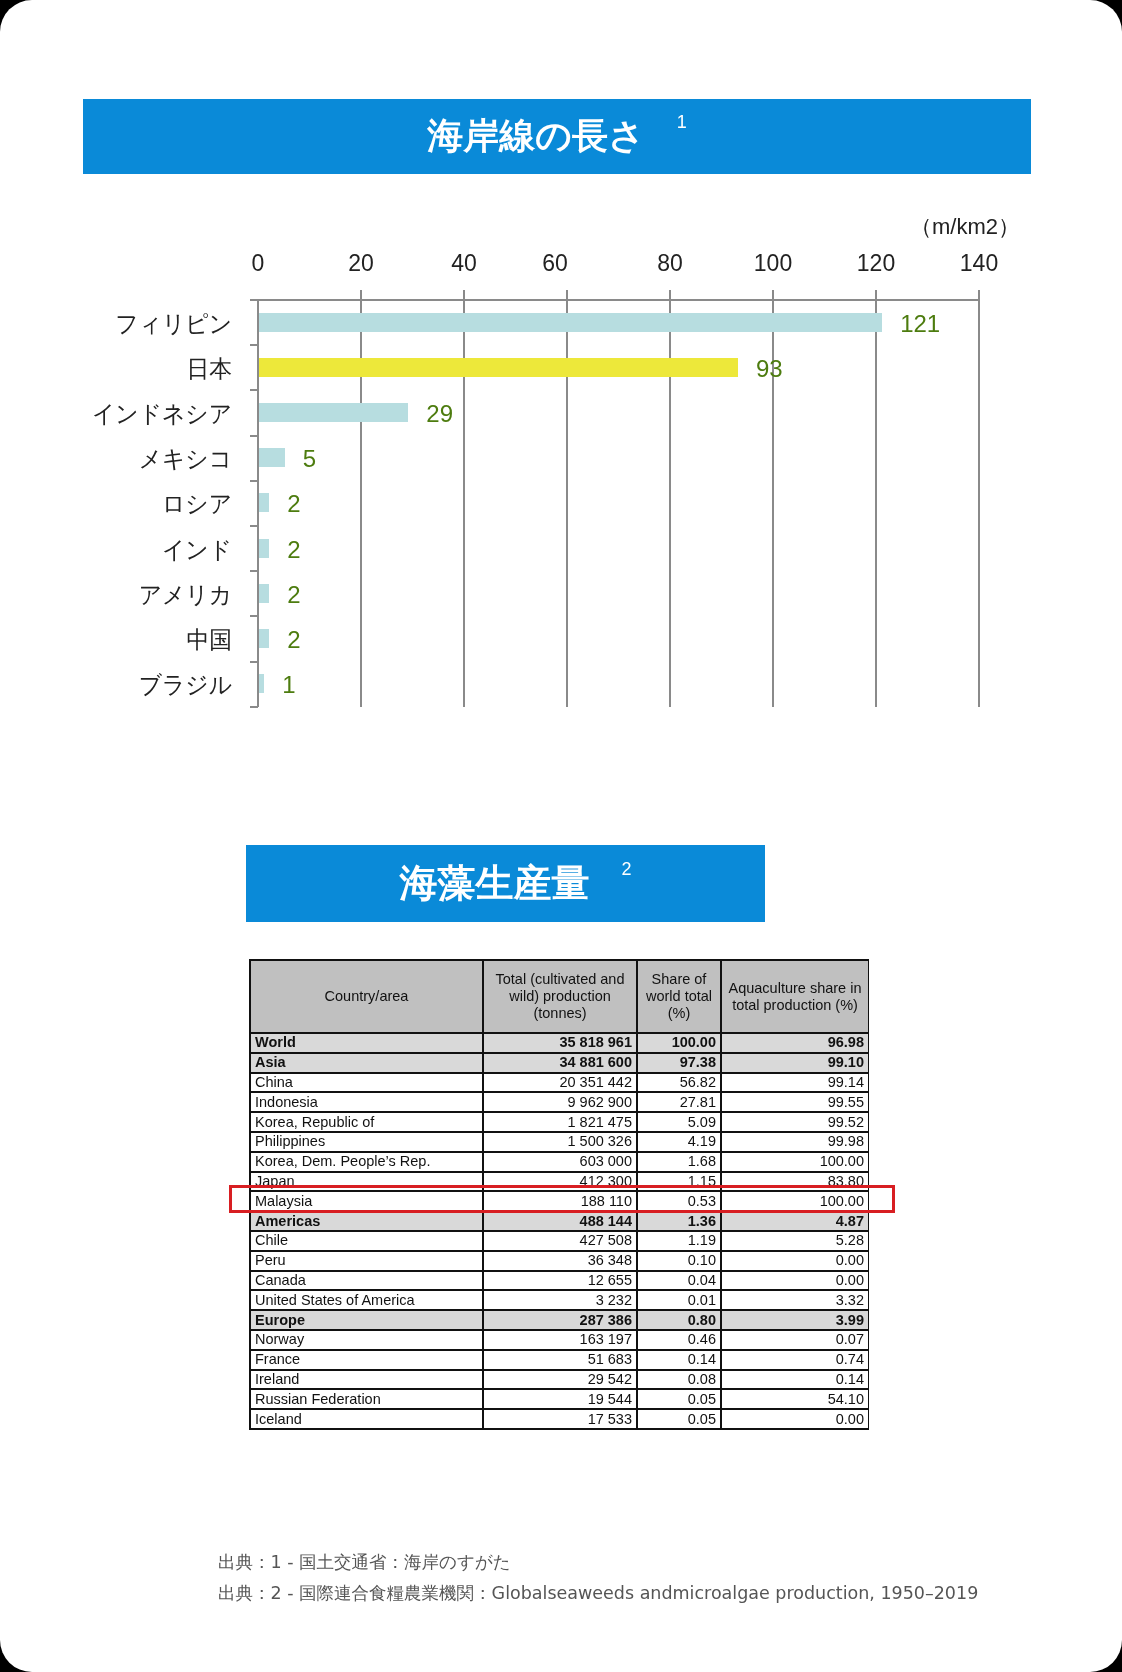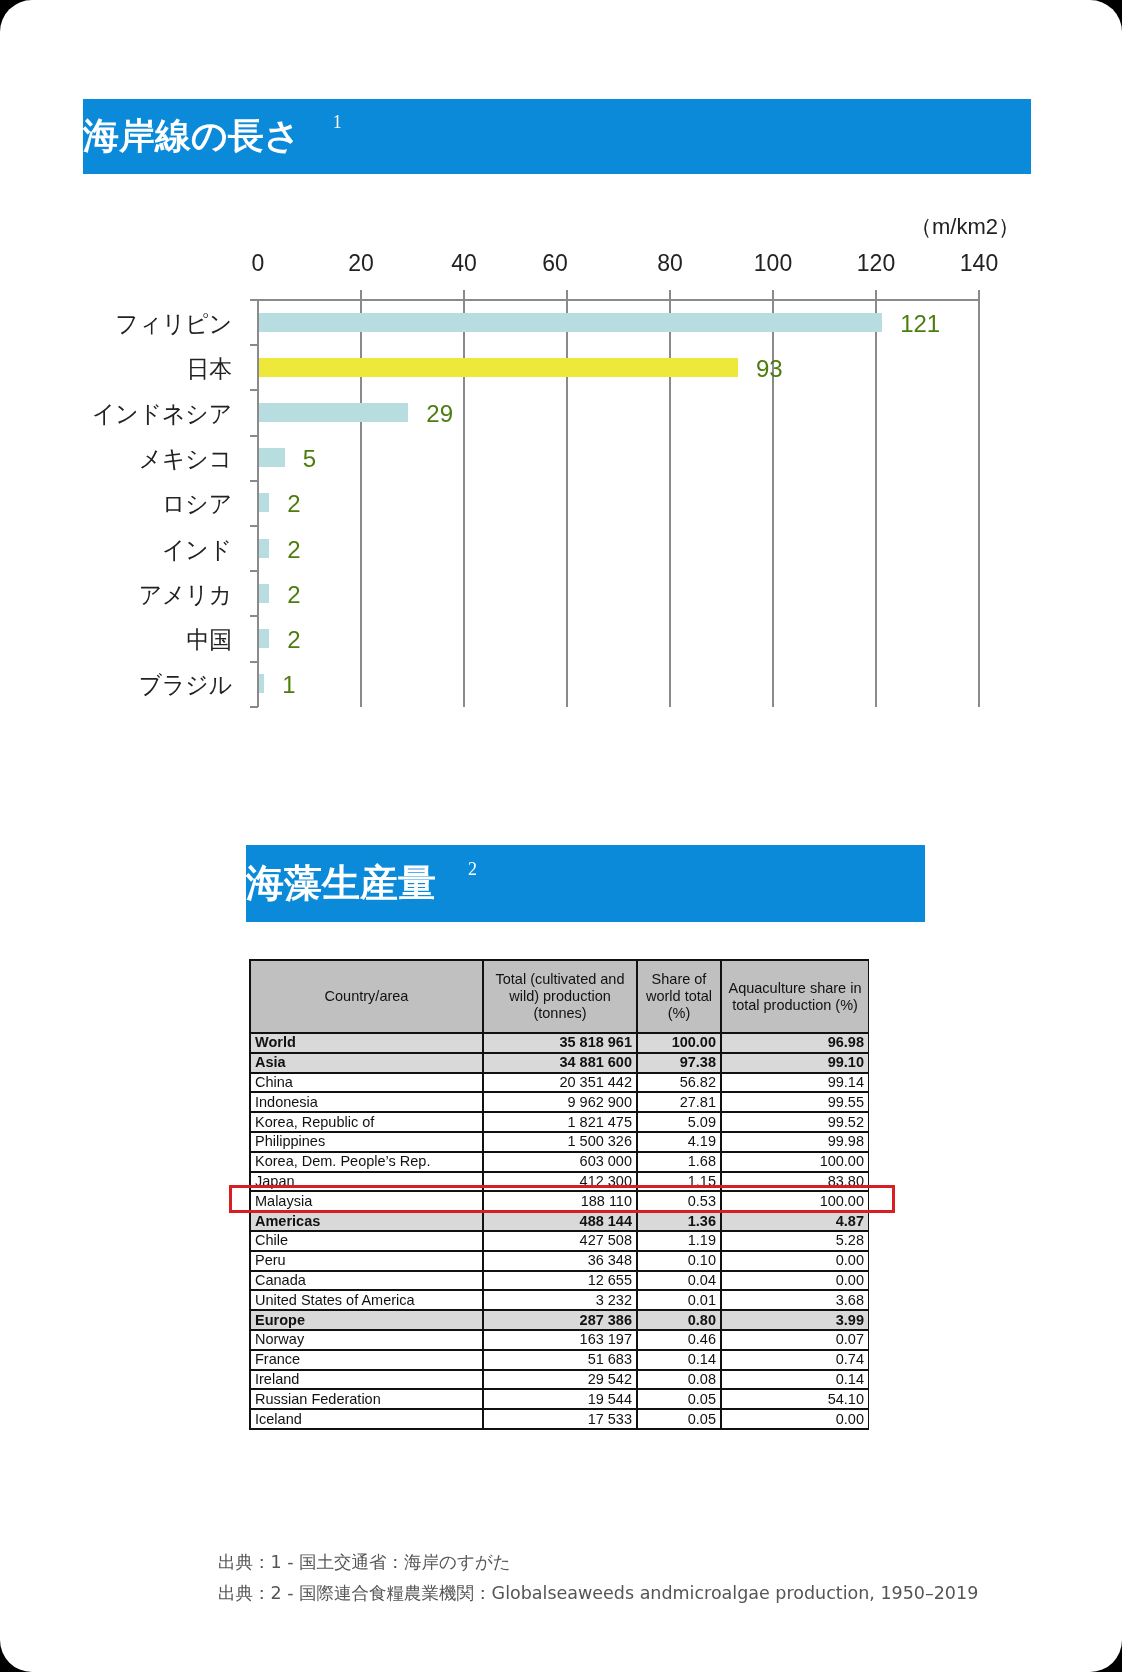--- a/index.html
+++ b/index.html
@@ -1,23 +1,23 @@
 <!DOCTYPE html>
 <html><head>
 <meta charset="utf-8">
 <style>
   html, body { margin:0; padding:0; }
   body { width:1122px; height:1672px; background:#000; position:relative; overflow:hidden;
          font-family:"DejaVu Sans", sans-serif; }
   .card { position:absolute; left:0; top:0; width:1122px; height:1672px; background:#fff; border-radius:32px; overflow:hidden; }
-  .banner { position:absolute; background:#0a8ad8; color:#fff; display:flex; align-items:center; 
-            font-weight:bold; font-family:Liberation Serif, serif;gap:28px; }
+  .banner { position:absolute; background:#0a8ad8; color:#fff; display:flex; align-items:center; justify-content:center;
+            font-weight:bold; font-family:Liberation Sans, sans-serif;gap:28px; }
   .banner sup { font-size:18px; font-weight:normal; margin-left:4px; position:relative; top:-14px; }
   .banner1 { left:83px; top:99px; width:948px; height:75px; font-size:36px; }
-  .banner2 { left:246px; top:845px; width:679px; height:77px; font-size:38px; }
+  .banner2 { left:246px; top:845px; width:499px; height:77px; font-size:38px;padding-left:20px; }
 
   .chart { position:absolute; left:0; top:0; width:1122px; height:760px; }
   .unit { position:absolute; left:910px; top:212px; font-family:"Liberation Sans", sans-serif; font-size:22px; color:#222; }
   .tick-label { position:absolute; top:250px; width:60px; margin-left:-30px; text-align:center;
                 font-family:"Liberation Sans", sans-serif; font-size:23px; color:#222; }
   .gridline { position:absolute; top:290px; height:417px; width:2px; background:#8a8a8a; }
   .axis-top { position:absolute; left:250px; top:299px; width:730px; height:2px; background:#8a8a8a; }
   .axis-left { position:absolute; left:257px; top:300px; width:2px; height:407px; background:#8a8a8a; }
   .ytick { position:absolute; left:250px; width:8px; height:2px; background:#8a8a8a; }
   .cat-label { position:absolute; left:60px; width:172px; text-align:right; font-family:"DejaVu Sans", sans-serif;
@@ -199,21 +199,21 @@
           <tr>
             <td>Canada</td>
             <td class="num">12 655</td>
             <td class="num">0.04</td>
             <td class="num">0.00</td>
           </tr>
           <tr>
             <td>United States of America</td>
             <td class="num">3 232</td>
             <td class="num">0.01</td>
-            <td class="num">3.68</td>
+            <td class="num">3.32</td>
           </tr>
           <tr class="region">
             <td>Europe</td>
             <td class="num">287 386</td>
             <td class="num">0.80</td>
             <td class="num">3.99</td>
           </tr>
           <tr>
             <td>Norway</td>
             <td class="num">163 197</td>

